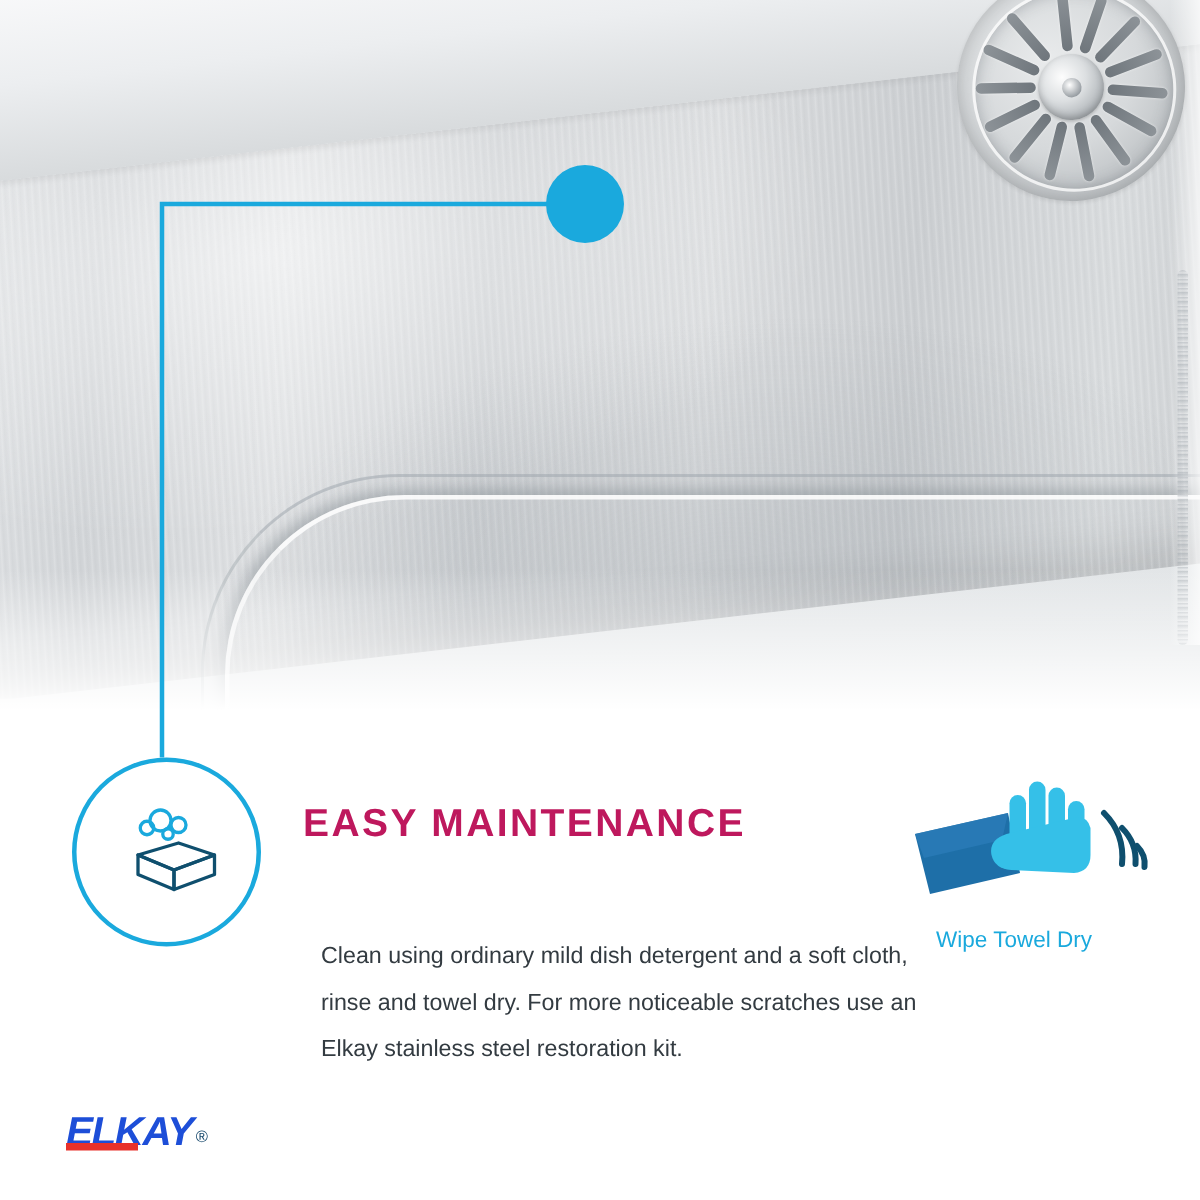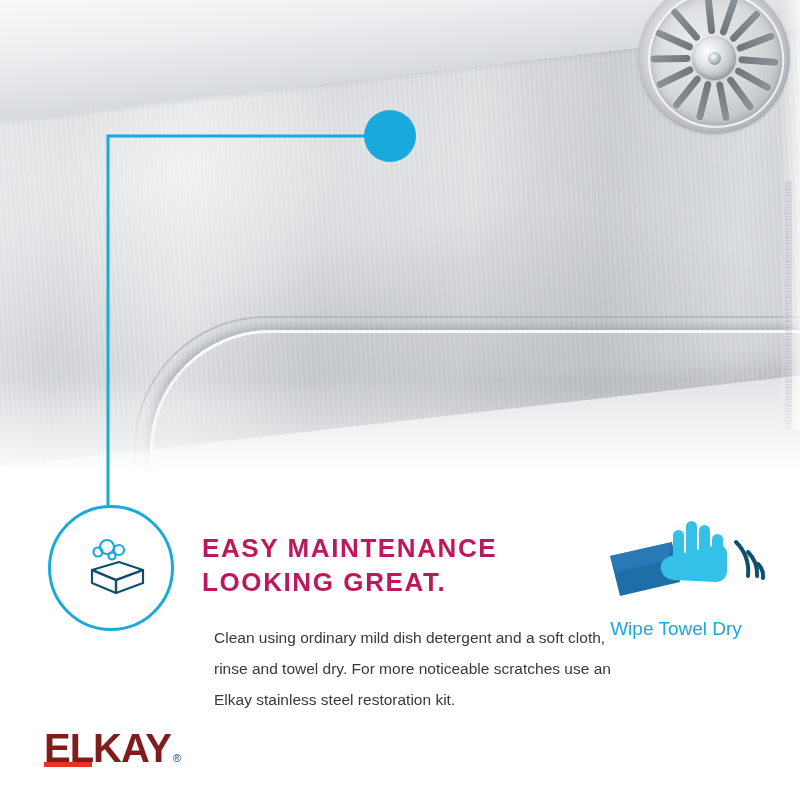--- a/index.html
+++ b/index.html
@@ -256,38 +256,39 @@
     width: 200px;
     height: 135px;
   }
   .wipe-caption {
     position: absolute;
     left: 576px;
     top: 618px;
     width: 200px;
     text-align: center;
     color: #1aa9dd;
-    font-size: 19px;
+    font-size: 15px;
   }
 
   
   .logo {
     position: absolute;
     left: 44px;
     top: 726px;
     height: 42px;
     display: flex;
     align-items: flex-end;
   }
   .logo-text {
     font-family: "Liberation Sans", sans-serif;
     font-weight: bold;
-    font-size: 40px;
+    font-style: italic;
+    font-size: 27px;
     letter-spacing: -1px;
-    color: #7f1d1d;
+    color: #1d4ed8;
     line-height: 1;
   }
   .logo-reg {
     color: #15476b;
     font-size: 11px;
     margin-left: 2px;
     margin-bottom: 4px;
   }
   .logo-bar {
     position: absolute;
@@ -353,21 +354,20 @@
       <circle cx="38" cy="20" r="3.5" fill="none" stroke="#1aa9dd" stroke-width="2.2"></circle>
 
       <path d="M18 34 L45 26 L69 34 L42 44 Z" fill="none" stroke="#0f4f6e" stroke-width="2.2" stroke-linejoin="round"></path>
       <path d="M18 34 L18 47 L42 57 L42 44 Z" fill="none" stroke="#0f4f6e" stroke-width="2.2" stroke-linejoin="round"></path>
       <path d="M42 44 L42 57 L69 47 L69 34 Z" fill="none" stroke="#0f4f6e" stroke-width="2.2" stroke-linejoin="round"></path>
     </svg>
   </div>
 
   <div class="headline">
     <div>Easy Maintenance</div>
-    <div>Looking Great.</div>
   </div>
 
   <div class="body-copy">Clean using ordinary mild dish detergent and a soft cloth, rinse and towel dry. For more noticeable scratches use an Elkay stainless steel restoration kit.</div>
 
   <div class="wipe-group">
     <svg width="200" height="118" viewBox="0 0 200 118">
 
       <path d="M34 48 L96 34 L104 74 L44 88 Z" fill="#1e6fa8"></path>
       <path d="M34 48 L96 34 L92 52 L40 64 Z" fill="#2a7cb8" opacity="0.8"></path>
 

